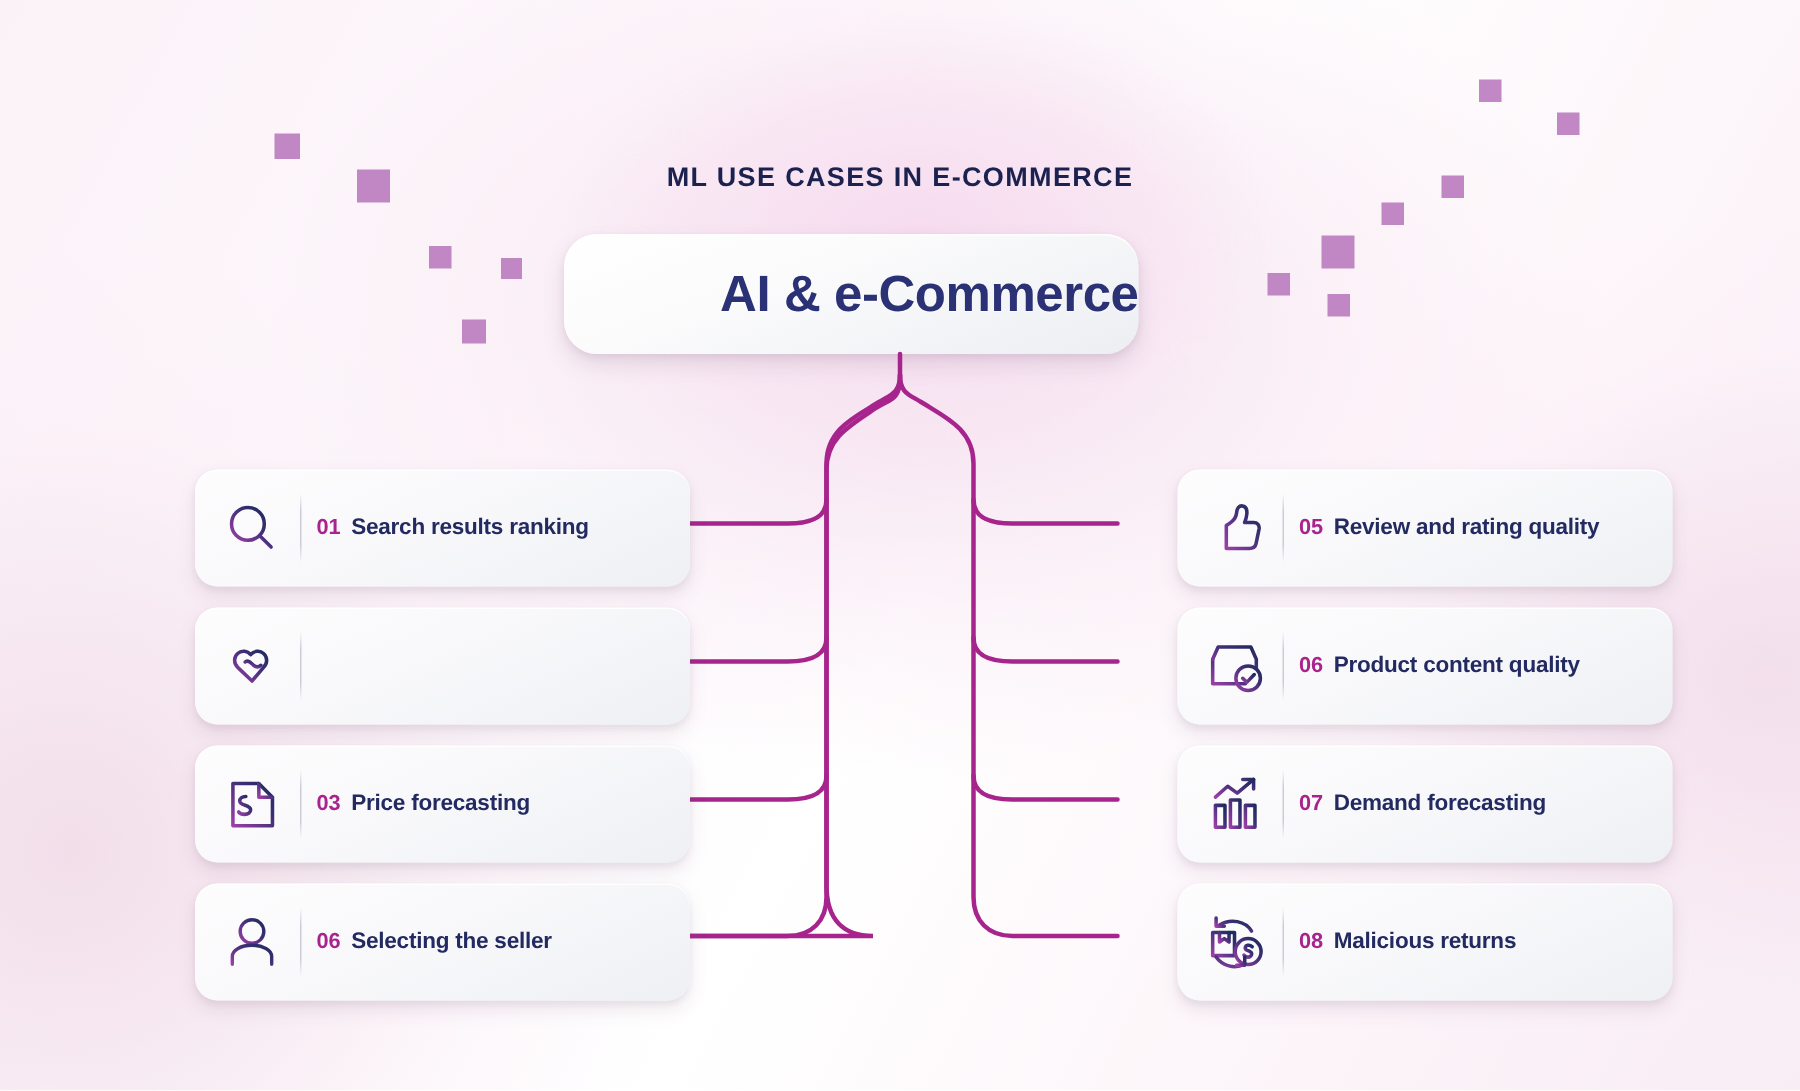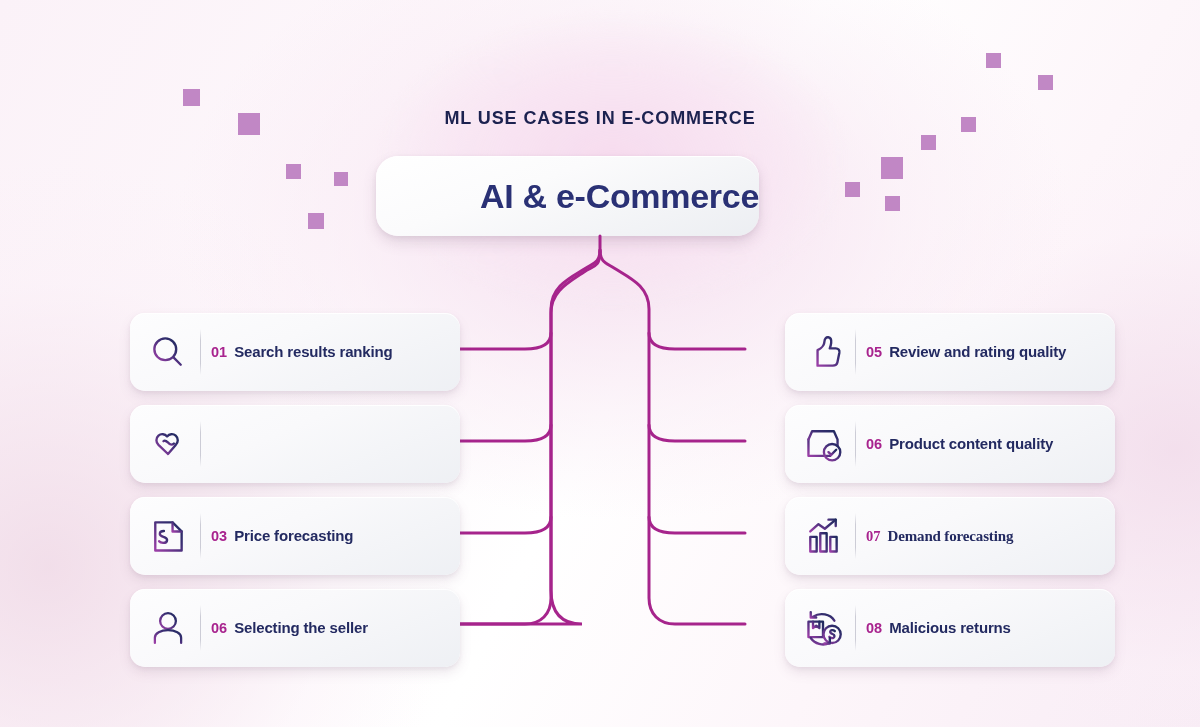--- a/index.html
+++ b/index.html
@@ -333,21 +333,21 @@
               <path d="M30 31 L33 34 L38.5 28.3"></path>
             </g>
           </svg>
         </div>
         <div class="card-div"></div>
         <div class="card-body">
           <span class="card-num">06</span>
           <span class="card-label">Product content quality</span>
         </div>
       </div>
-      <div class="card right" style="top: 497px; font-family: Liberation Serif, serif;">
+      <div class="card right" style="top: 497px;">
         <div class="card-icon">
           <svg width="44" height="40" viewBox="0 0 48 44" fill="none" xmlns="http://www.w3.org/2000/svg">
             <defs>
               <linearGradient id="ig" x1="0" y1="1" x2="1" y2="0">
                 <stop offset="0%" stop-color="#9c3fa8"></stop>
                 <stop offset="62%" stop-color="#3b2f74"></stop>
                 <stop offset="100%" stop-color="#1f2a5e"></stop>
               </linearGradient>
             </defs>
             <g stroke="url(#ig)" stroke-width="2.6" fill="none" stroke-linecap="round" stroke-linejoin="round">

